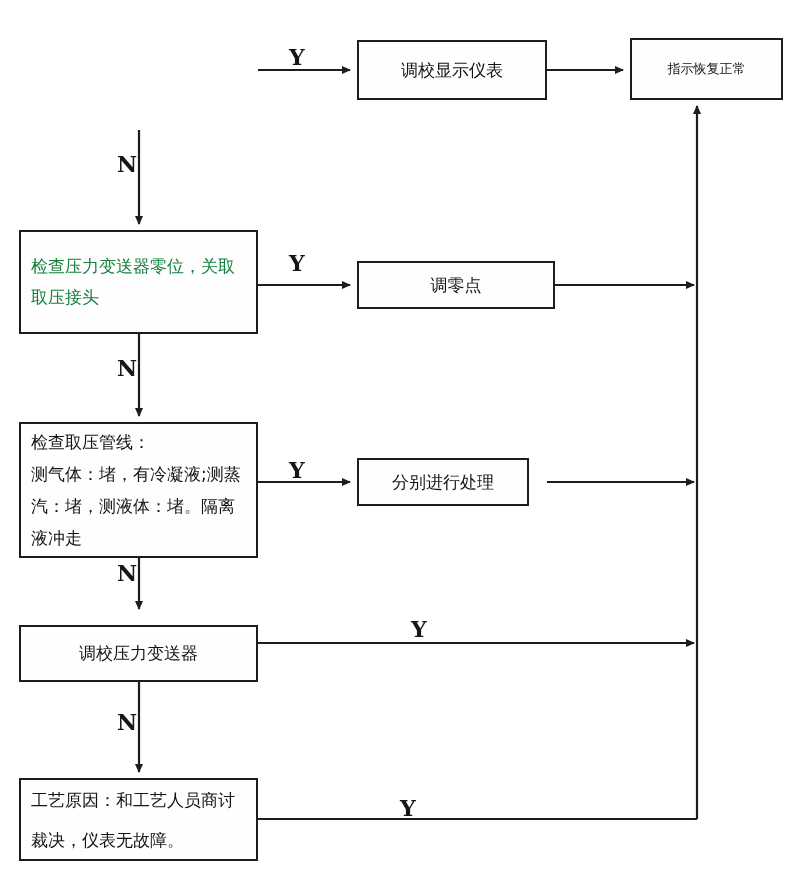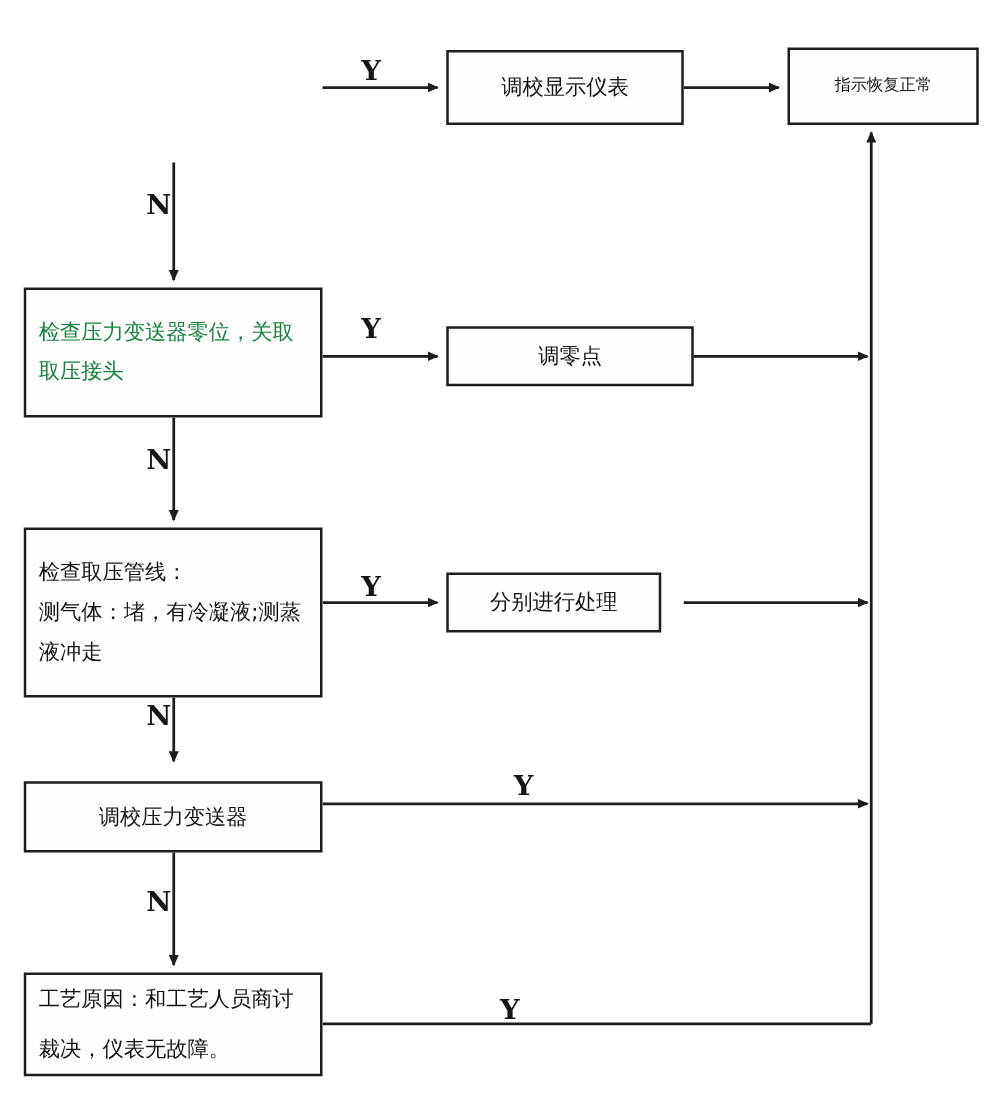--- a/index.html
+++ b/index.html
@@ -87,20 +87,21 @@
       </g>
   </svg>
 
   <div class="node align-left" style="left: 19px; top: 230px; width: 239px; height: 104px; font-size: 17px; line-height: 31px; border-color: rgb(29, 29, 29); color: #15803d;">
       <span class="line">检查压力变送器零位，关取</span>
       <span class="line">取压接头</span>
     </div>
   <div class="node align-left" style="left: 19px; top: 422px; width: 239px; height: 136px; font-size: 17px; line-height: 32px; border-color: rgb(29, 29, 29); color: rgb(20, 20, 20);">
       <span class="line">检查取压管线：</span>
       <span class="line">测气体：堵，有冷凝液;测蒸</span>
+      <span class="line">汽：堵，测液体：堵。隔离</span>
       <span class="line">液冲走</span>
     </div>
   <div class="node align-center" style="left: 19px; top: 625px; width: 239px; height: 57px; font-size: 17px; line-height: 24px; border-color: rgb(29, 29, 29); color: rgb(20, 20, 20); font-family: Liberation Serif, serif;">
       <span class="line">调校压力变送器</span>
     </div>
   <div class="node align-left" style="left: 19px; top: 778px; width: 239px; height: 83px; font-size: 17px; line-height: 40px; border-color: rgb(29, 29, 29); color: rgb(20, 20, 20);">
       <span class="line">工艺原因：和工艺人员商讨</span>
       <span class="line">裁决，仪表无故障。</span>
     </div>
 

